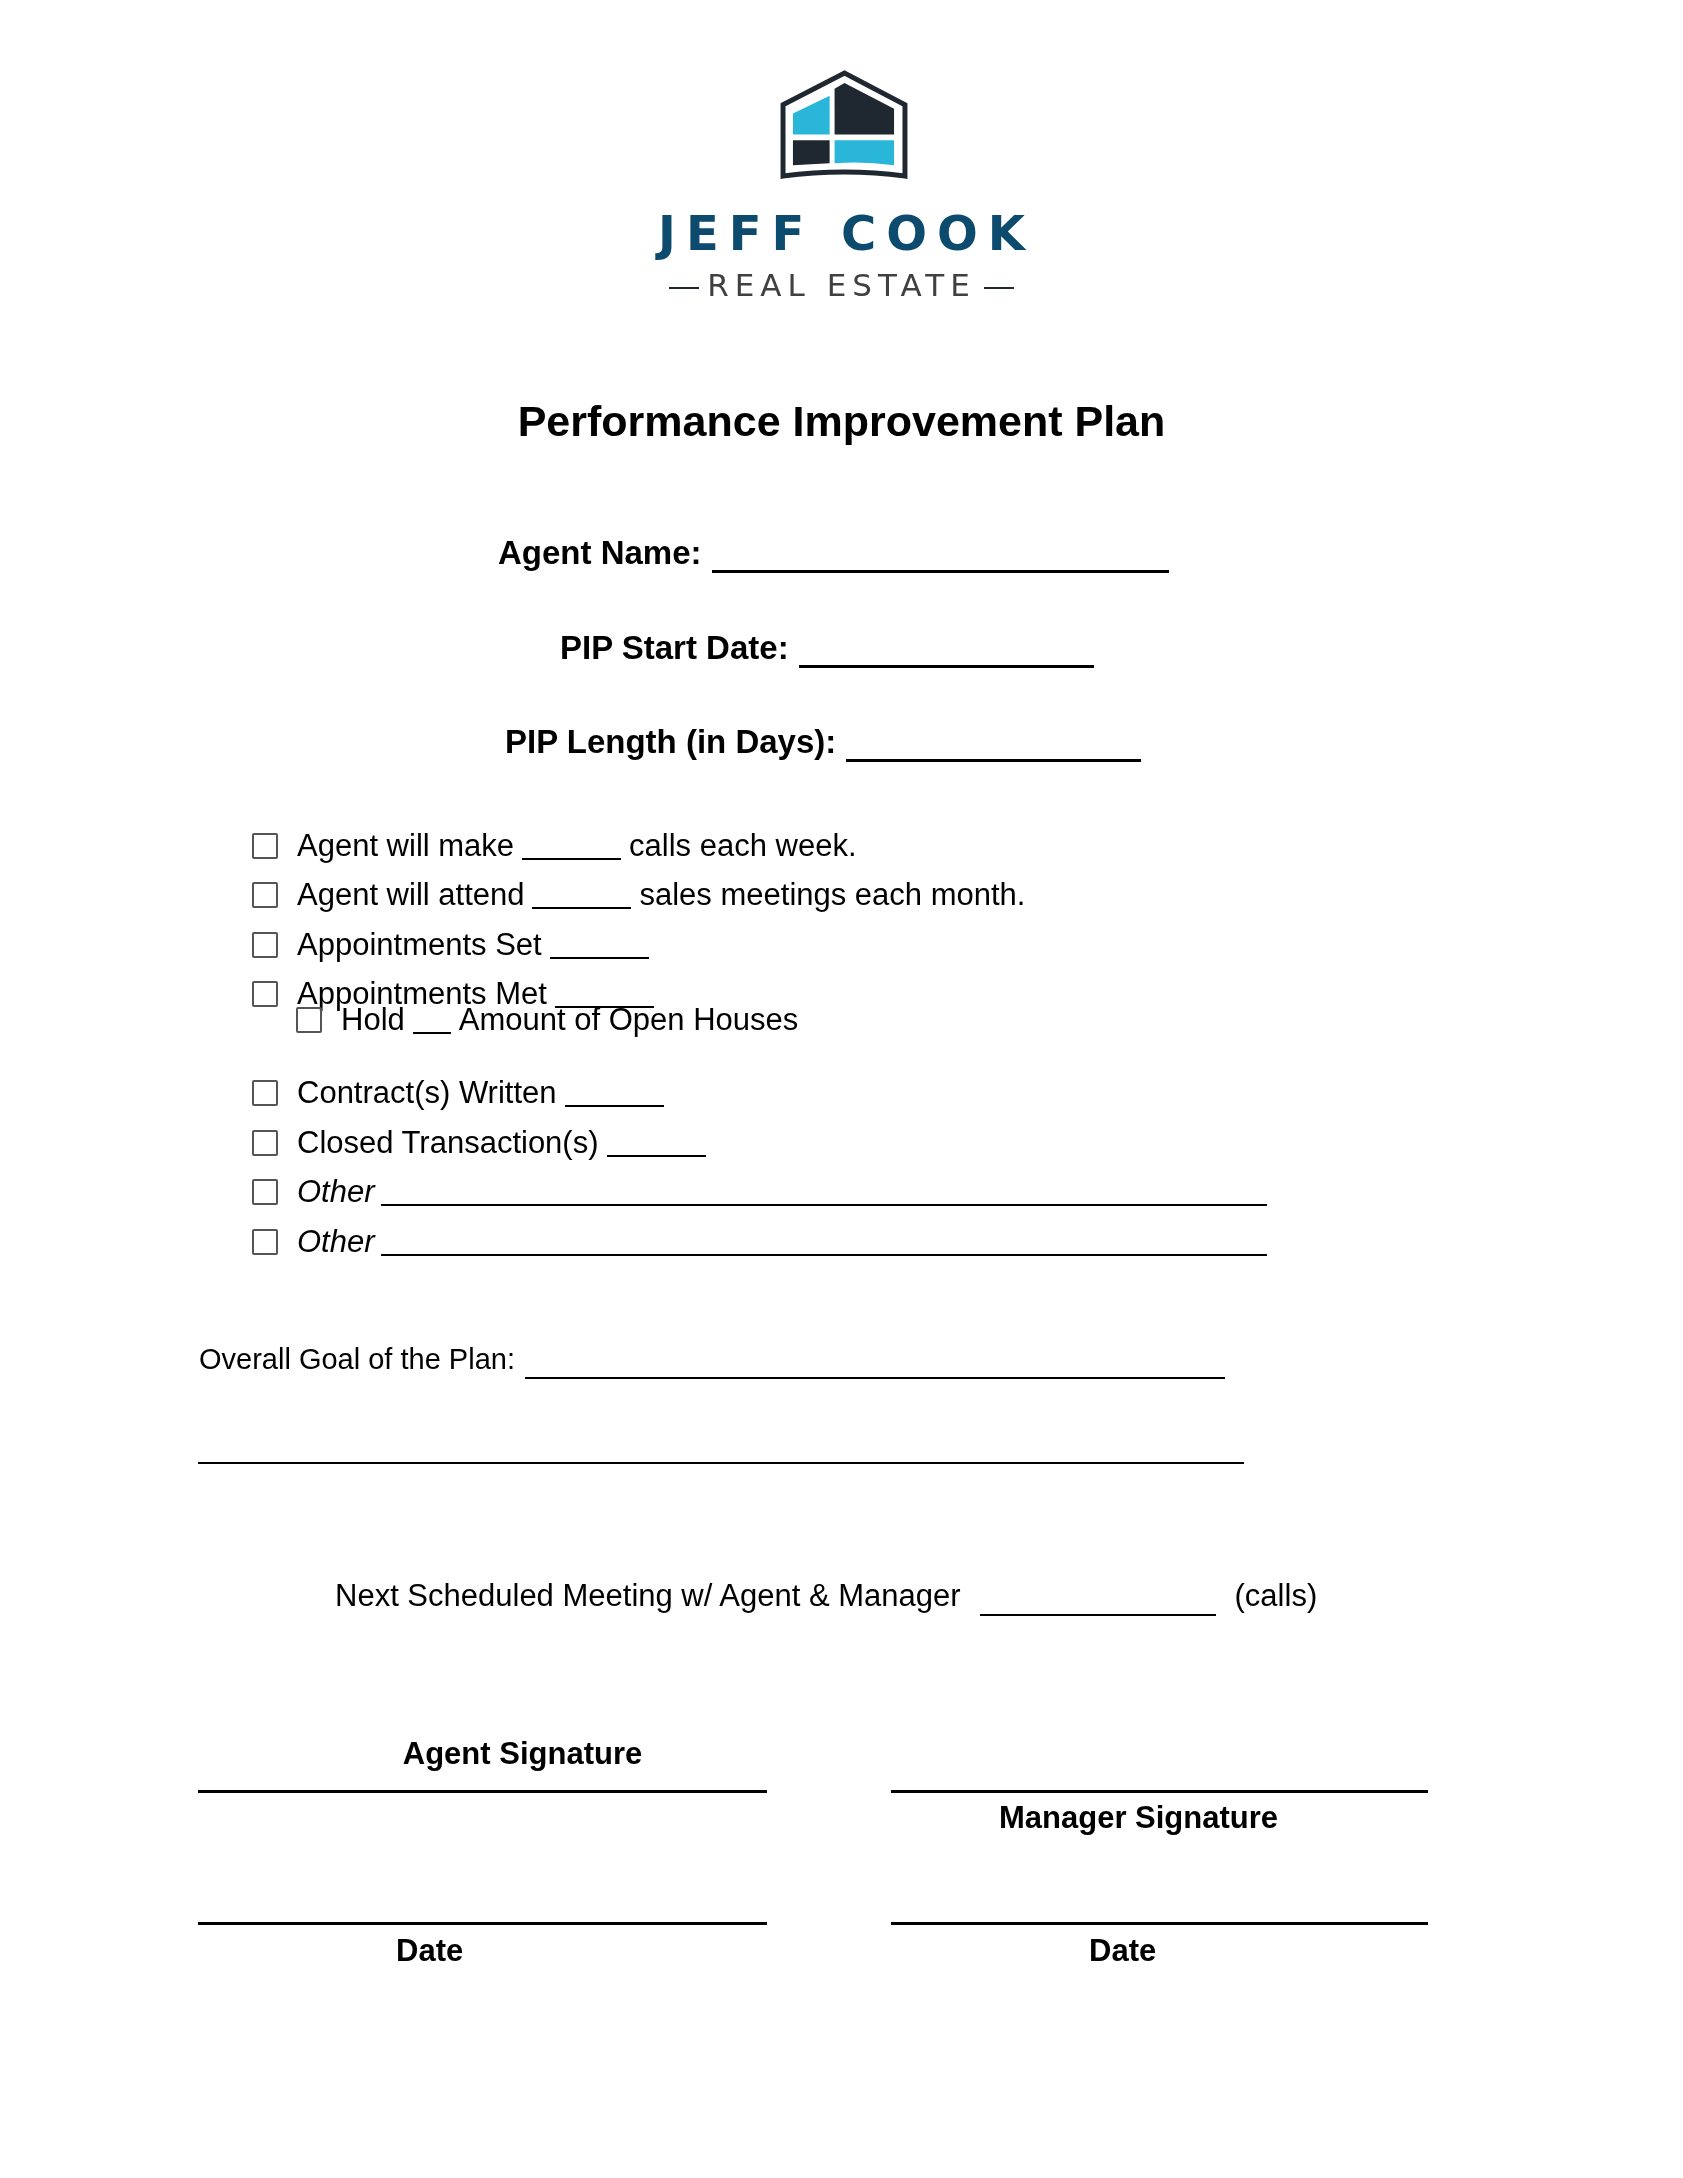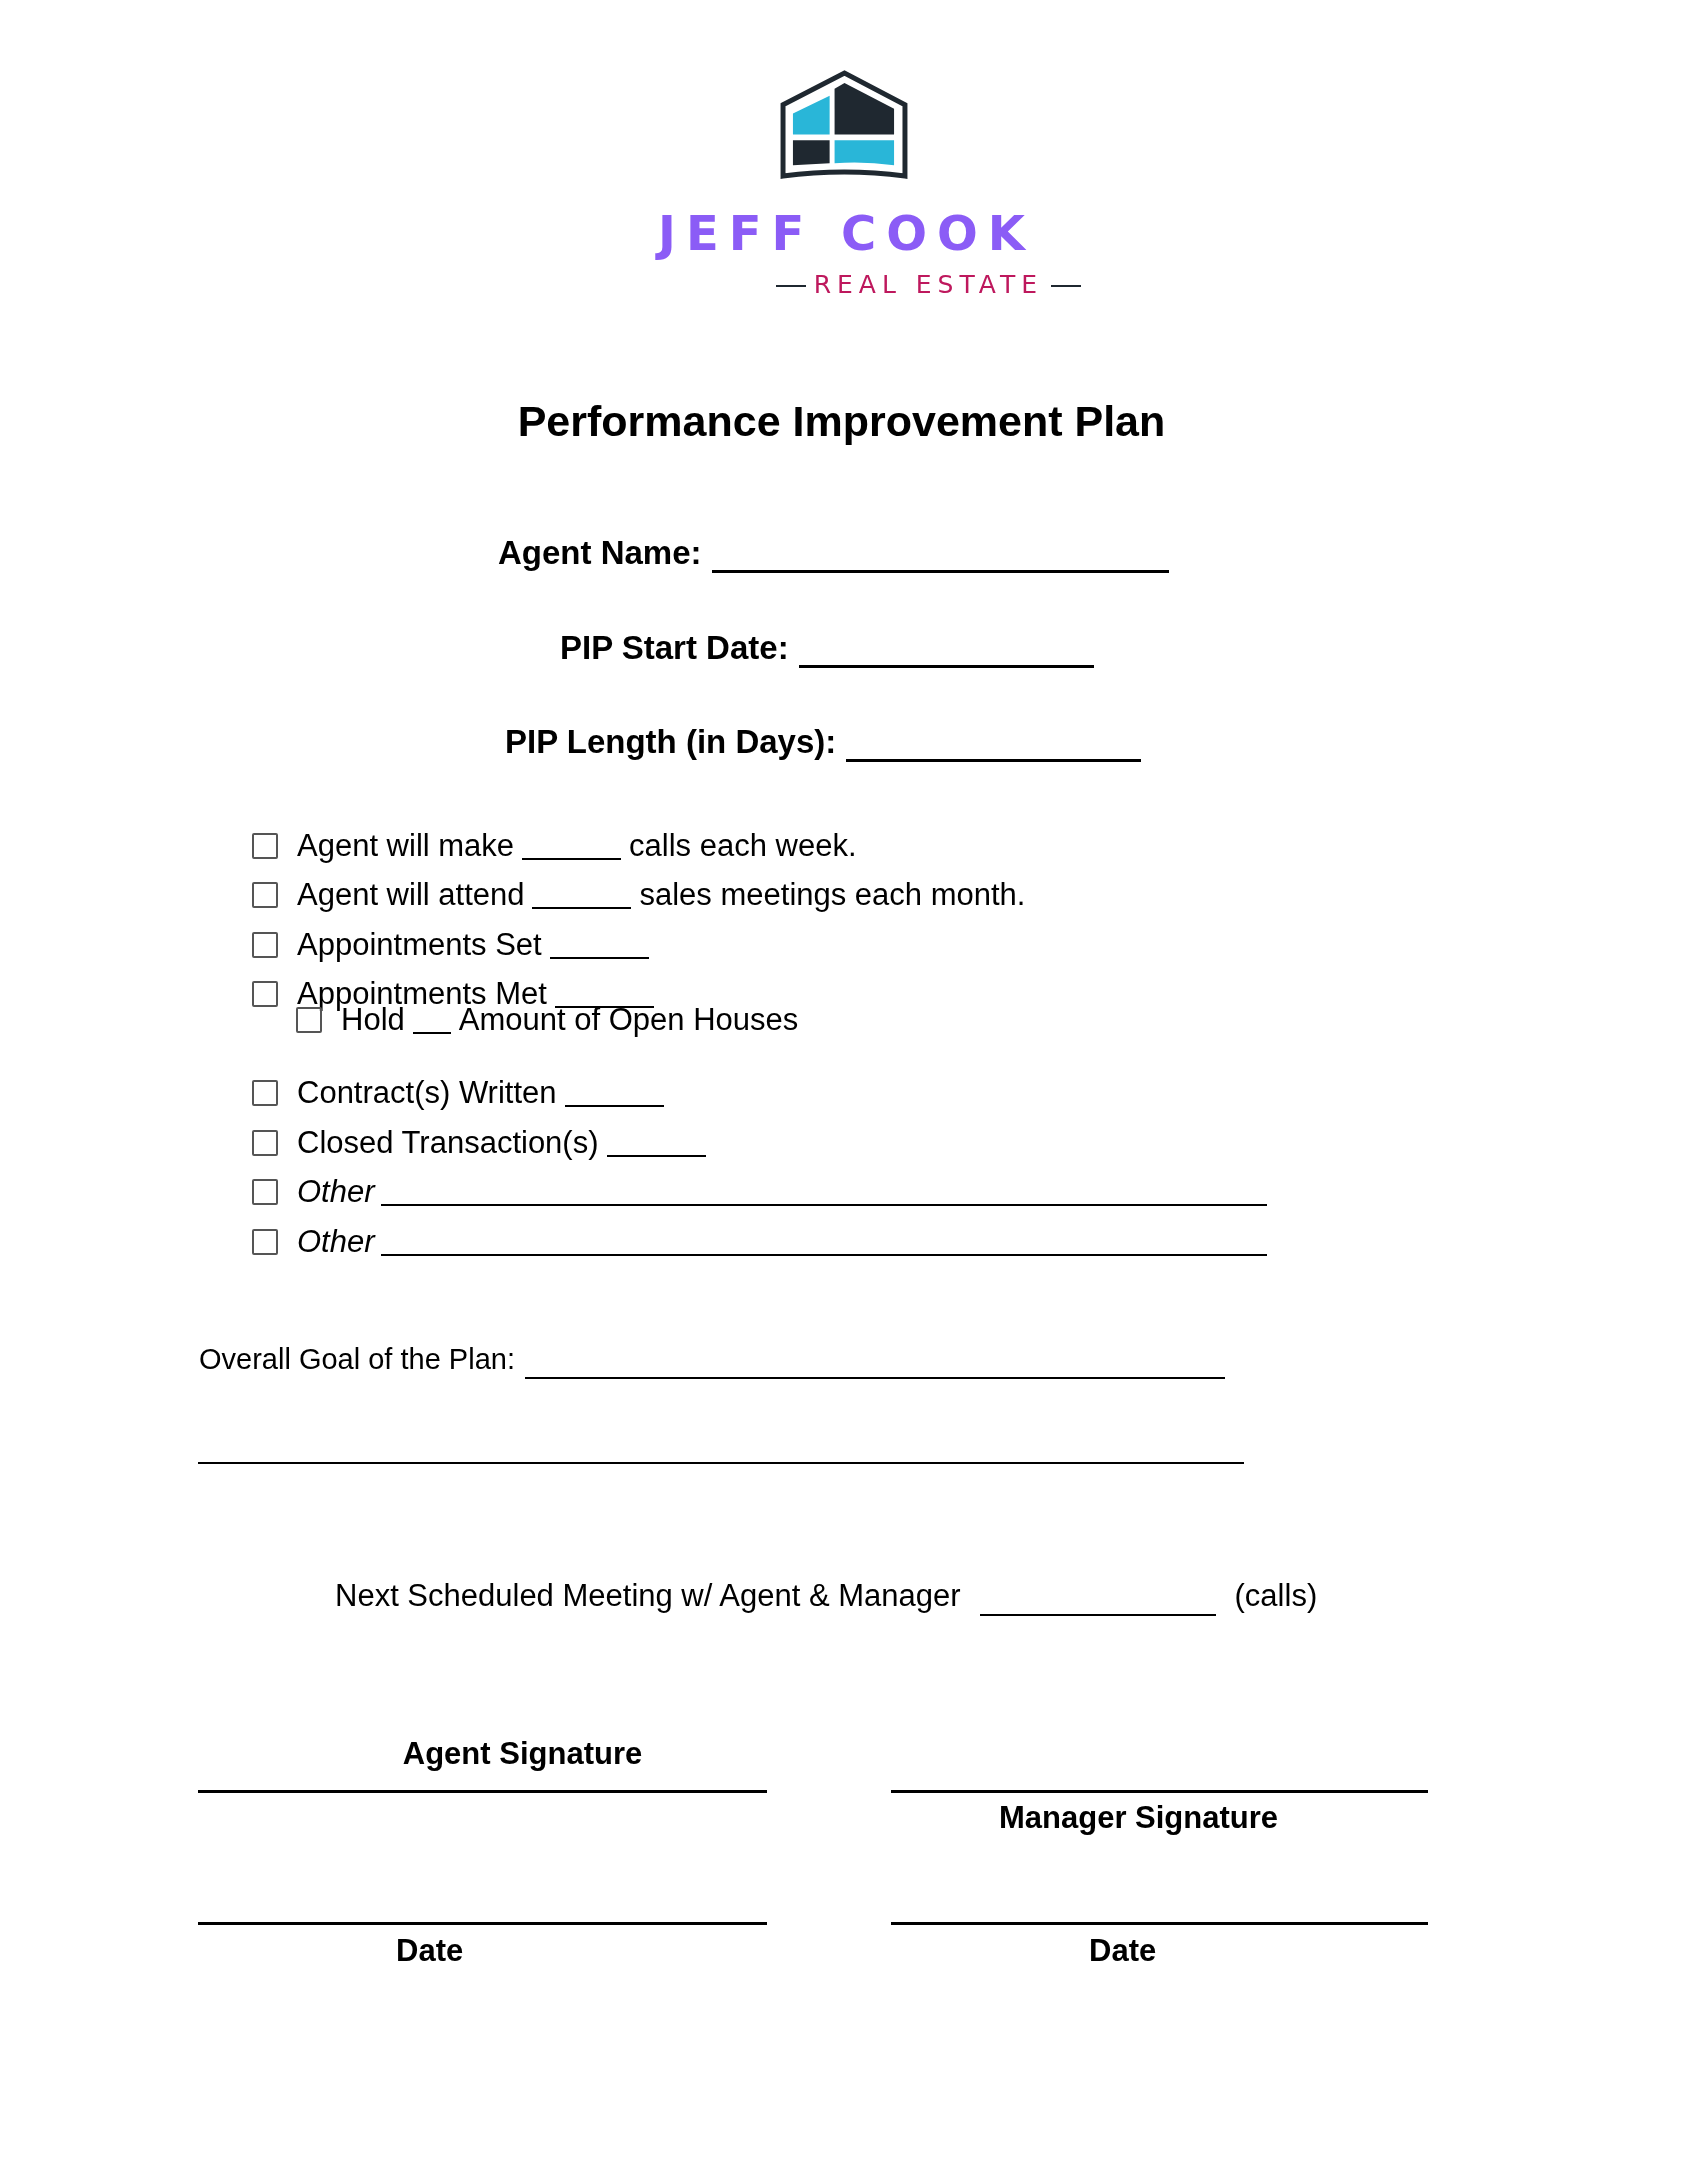--- a/index.html
+++ b/index.html
@@ -1,23 +1,23 @@
 <!DOCTYPE html>
 <html><head>
 <meta charset="utf-8">
 <style>
   * { margin: 0; padding: 0; box-sizing: border-box; }
   html, body { width: 1683px; height: 2178px; background: #ffffff; }
   body { position: relative; font-family: "Liberation Sans", sans-serif; color: #000; overflow: hidden; }
   .logo-svg { position: absolute; left: 777px; top: 69px; width: 134px; height: 114px; }
   .brand-name { position: absolute; left: 594px; width: 495px; top: 204px; text-align: center;
     font-family: "DejaVu Sans", sans-serif; font-weight: bold; font-size: 48px; letter-spacing: 10px;
-    color: #8b5cf6; line-height: 59px; padding-left: 10px; }
-  .brand-sub { position: absolute; left: 594px; width: 495px; top: 267px; text-align: right;
-    font-family: "DejaVu Sans", sans-serif; font-size: 25px; letter-spacing: 6px; color: #be185d; line-height: 36px; }
+    color: #0c4a6e; line-height: 59px; padding-left: 10px; }
+  .brand-sub { position: absolute; left: 594px; width: 495px; top: 267px; text-align: center;
+    font-family: "DejaVu Sans", sans-serif; font-size: 31px; letter-spacing: 6px; color: #404040; line-height: 36px; }
   .brand-sub .dash { display: inline-block; width: 30px; height: 2px; background: #1f2830; vertical-align: middle; margin: 0 8px; }
   .title { position: absolute; left: 0; width: 1683px; top: 396px; text-align: center; font-weight: bold; font-size: 43px; line-height: 51px; }
   .field { position: absolute; font-weight: bold; font-size: 33px; line-height: 40px; display: flex; align-items: flex-end; margin-top: 8px; }
   .blank { display: inline-block; border-bottom: 3px solid #000; height: 30px; margin-left: 10px; }
   .item { position: absolute; left: 252px; height: 40px; display: flex; align-items: center; font-size: 31px; }
   .cb { width: 26px; height: 26px; border: 2.5px solid #555; border-radius: 2px; margin-right: 19px; flex: none; }
   .ul { display: inline-block; border-bottom: 2px solid #000; height: 28px; vertical-align: baseline; margin: 0 8px; }
   .italic { font-style: italic; }
   .goal { position: absolute; left: 199px; top: 1339px; font-size: 29px; line-height: 40px; display: flex; align-items: flex-end; }
   .hline { position: absolute; height: 3px; background: #000; }

